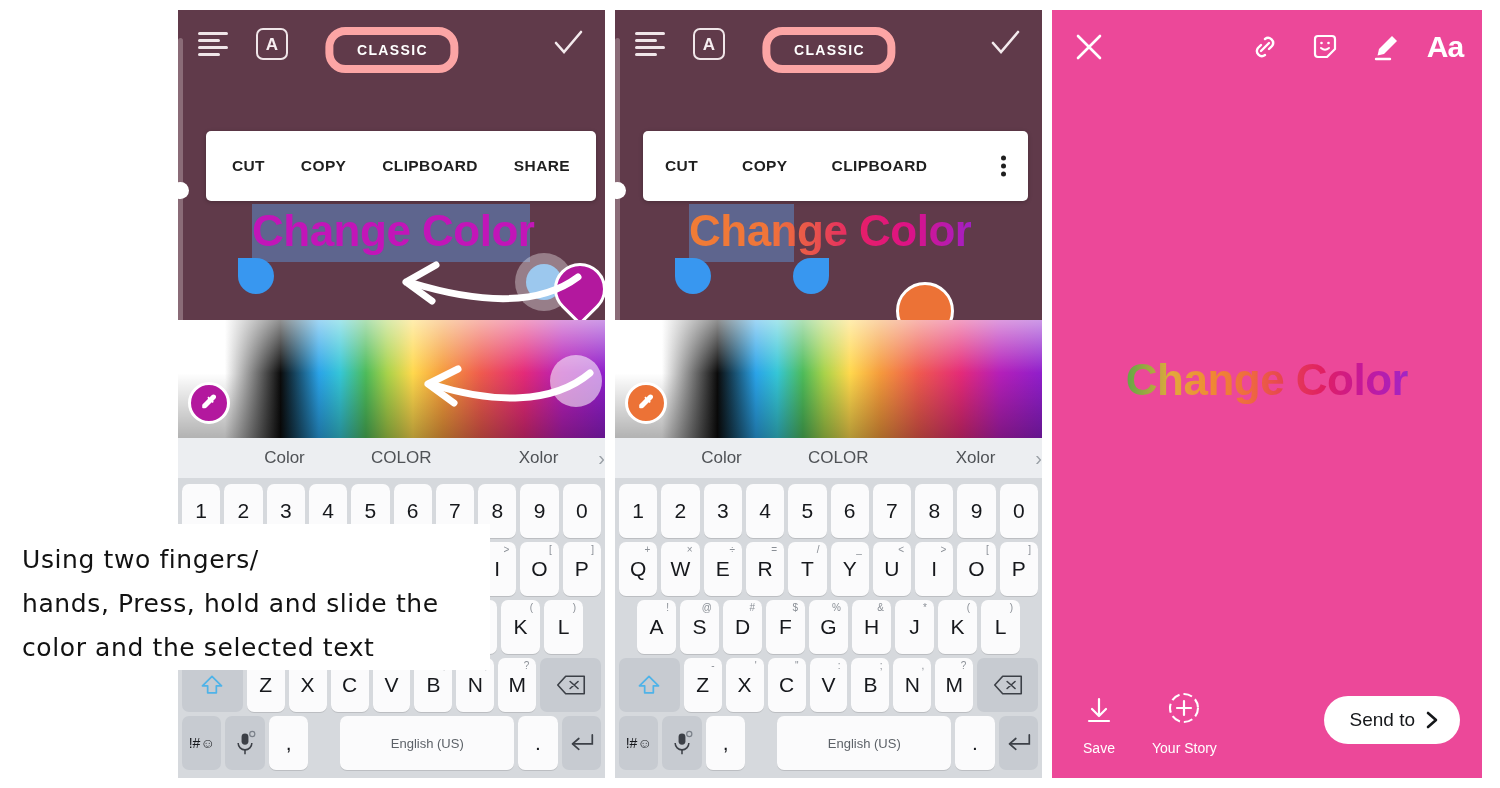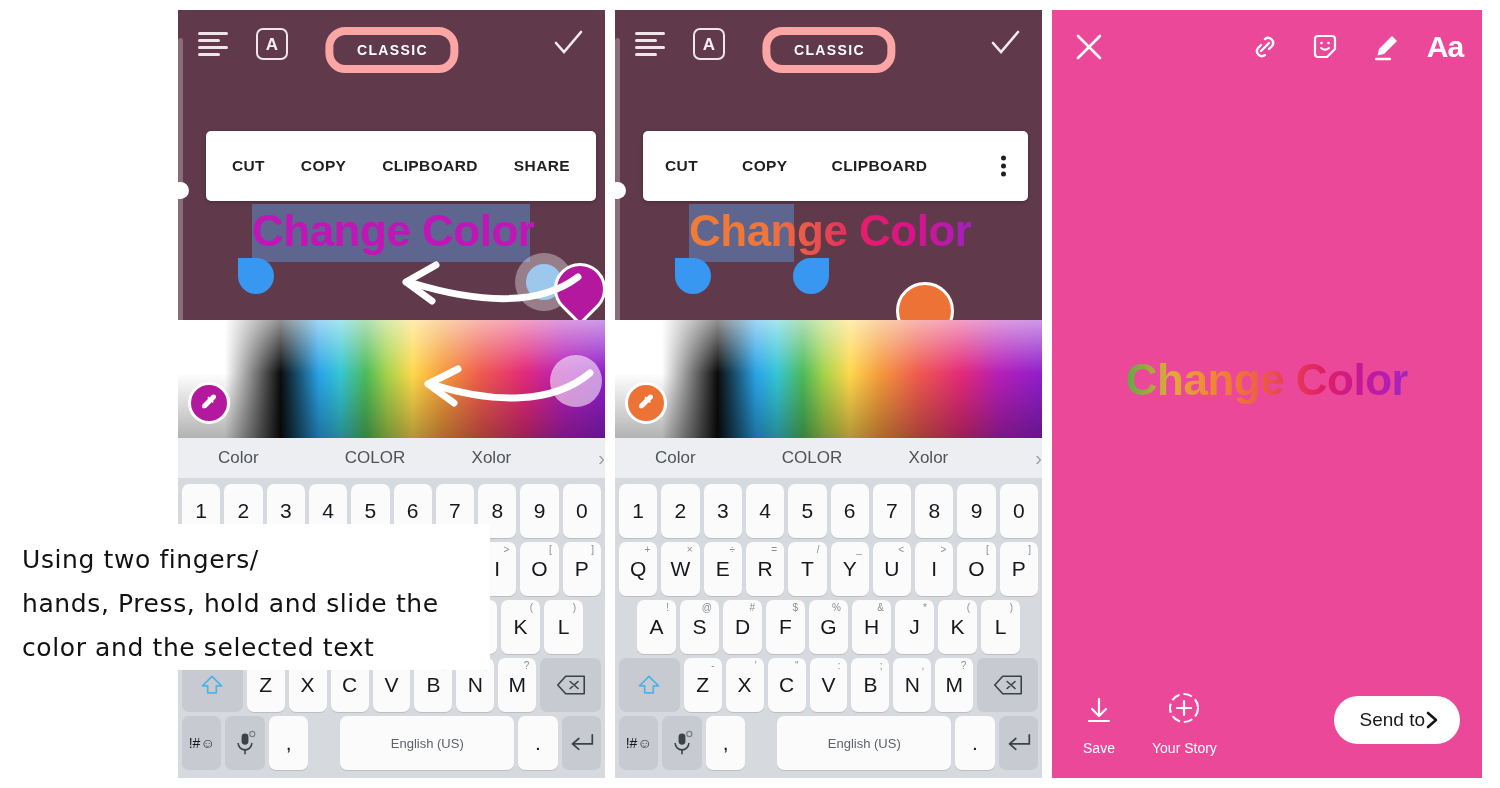--- a/index.html
+++ b/index.html
@@ -90,21 +90,21 @@
   .eyedrop svg{ width:22px; height:22px; }
 
   
   .blob{ position:absolute; width:52px; height:52px; border:3px solid #fff;
          border-radius:50% 50% 50% 0; transform:rotate(-45deg); }
   .ghost{ position:absolute; border-radius:50%; }
 
   
   .suggest{ position:absolute; left:0; width:100%; height:40px; bottom:300px;
             background:#eceef1; display:flex; align-items:center; }
-  .suggest span{ flex:1; text-align:left; font-size:17px; color:#4f5256;padding-left:40px; }
+  .suggest span{ flex:1; text-align:right; font-size:17px; color:#4f5256;padding-left:40px; }
   .suggest .chev{ flex:0 0 40px; font-size:20px; color:#9aa0a6; }
 
   
   .kb{ position:absolute; left:0; bottom:0; width:100%; height:300px; background:#d6d9dd;
        padding:6px 4px 8px; display:flex; flex-direction:column; justify-content:space-between; }
   .kbrow{ display:flex; justify-content:center; gap:4px; height:54px; }
   .key{ background:#fbfbfc; border-radius:7px; flex:1; position:relative;
         display:flex; align-items:center; justify-content:center;
         font-size:21px; color:#16181c; box-shadow:0 1px 0 rgba(0,0,0,.12); }
   .key .sup{ position:absolute; top:2px; right:7px; font-size:10px; color:#8a8f96; }
@@ -123,21 +123,21 @@
   #p3text{ position:absolute; left:50%; top:345px; transform:translateX(-50%);
            font-size:44px; font-weight:bold; letter-spacing:-.5px; white-space:nowrap;
            background:linear-gradient(90deg,#5fa846 0%,#e2a93c 16%,#ef8a33 30%,#ee6a3f 44%,#e64352 56%,#e01f63 70%,#c4189a 84%,#a125c6 100%);
            -webkit-background-clip:text; background-clip:text; color:transparent; }
   .storybottom{ position:absolute; left:0; bottom:0; width:100%; height:110px; }
   .sbtn{ position:absolute; display:flex; flex-direction:column; align-items:center; gap:12px; }
   .sbtn .lbl{ color:#fff; font-size:14px; }
   #saveBtn{ left:30px; bottom:22px; }
   #storyBtn{ left:100px; bottom:22px; }
   .sendto{ position:absolute; right:22px; bottom:34px; background:#fff; border-radius:30px;
-           padding:13px 20px 13px 26px; display:flex; align-items:center; gap:0;
+           padding:13px 20px 13px 26px; display:flex; align-items:center; gap:10px;
            font-size:19px; color:#15171a; font-weight:500; }
 
   
   .note{ position:absolute; left:0px; top:524px; width:490px; height:146px;
          background:#fff; padding:14px 16px 0 22px; }
   .note div{ font-family:"DejaVu Sans", sans-serif; font-size:25px; color:#121212;
              line-height:44px; letter-spacing:.6px; }
 
   
   .arrow{ position:absolute; pointer-events:none; }

